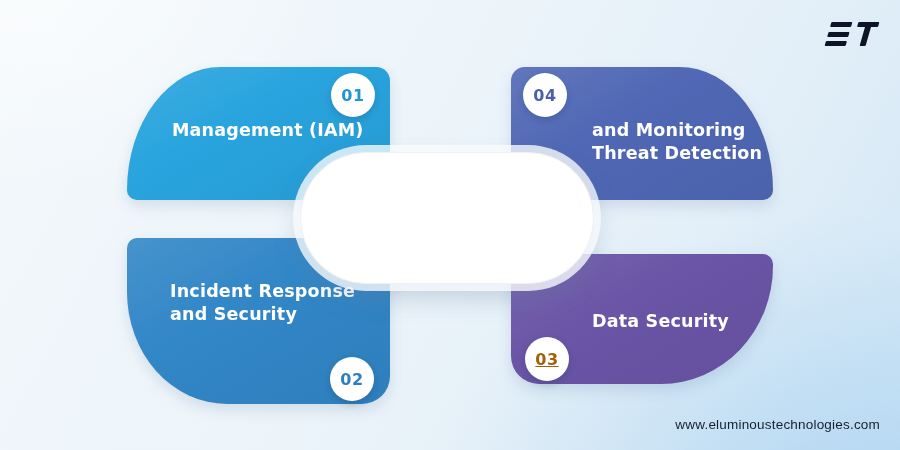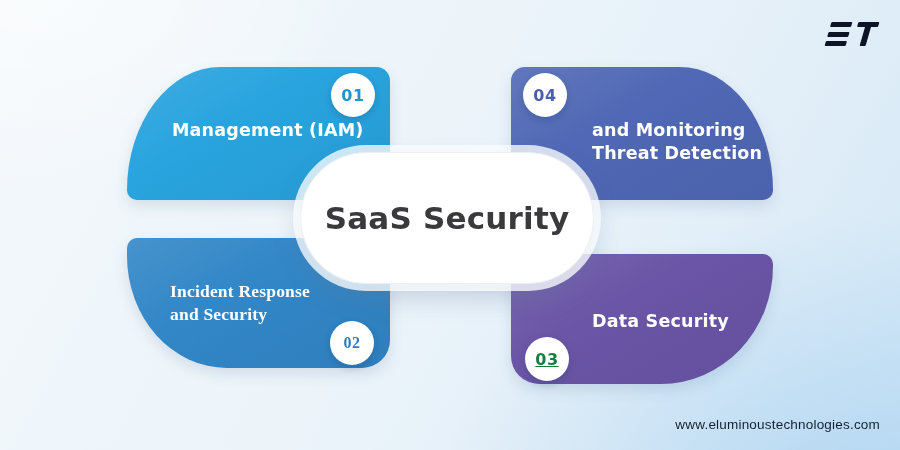--- a/index.html
+++ b/index.html
@@ -19,21 +19,21 @@
     pointer-events:none;
   }
   
   .quad{
     position:absolute;z-index:1;
     background-image:linear-gradient(150deg,rgba(255,255,255,.10) 0%,rgba(255,255,255,0) 40%,rgba(0,10,40,.07) 100%);
     box-shadow:0 6px 14px rgba(70,100,140,.16);
   }
   .q1{left:127px;top:67px;width:263px;height:133px;border-radius:95px 14px 0 10px / 125px 14px 0 10px;}
   .q4{left:511px;top:67px;width:262px;height:133px;border-radius:14px 95px 10px 0 / 14px 125px 10px 0;}
-  .q2{left:127px;top:238px;width:263px;height:130px;border-radius:10px 0 28px 100px / 10px 0 28px 112px;font-family:Liberation Serif, serif;}
+  .q2{left:127px;top:238px;width:263px;height:166px;border-radius:10px 0 28px 100px / 10px 0 28px 112px;}
   .q3{left:511px;top:238px;width:262px;height:130px;border-radius:0 10px 112px 28px / 0 10px 118px 28px;}
   .label{
     position:absolute;color:#fff;font-size:17.5px;line-height:23px;font-weight:600;
     letter-spacing:.2px;white-space:nowrap;
   }
   .q1 .label{left:45px;top:52px;}
   .q4 .label{left:81px;top:52px;}
   .q2 .label{left:43px;top:42px;}
   .q3 .label{left:81px;top:56px;}
   .label span{display:block;}
@@ -114,24 +114,23 @@
       <span>Incident Response</span>
       <span>and Security</span>
     </div>
     <div class="num" style="color: rgb(45, 126, 192);">02</div>
   </div>
 
   <div class="quad q3" style="background-color: rgb(106, 85, 166); margin-top: 16px;">
     <div class="label">
       <span>Data Security</span>
     </div>
-    <div class="num" style="color: #15803d; text-decoration: underline;">03</div>
+    <div class="num" style="color: #a16207; text-decoration: underline;">03</div>
   </div>
 
   <div class="pill">
     <div class="pill-title">
-      <span style="display:block;">SaaS Security</span>
     </div>
   </div>
 
   <div class="footer-url">www.eluminoustechnologies.com</div>
 
 </div>
 
 </body></html>

